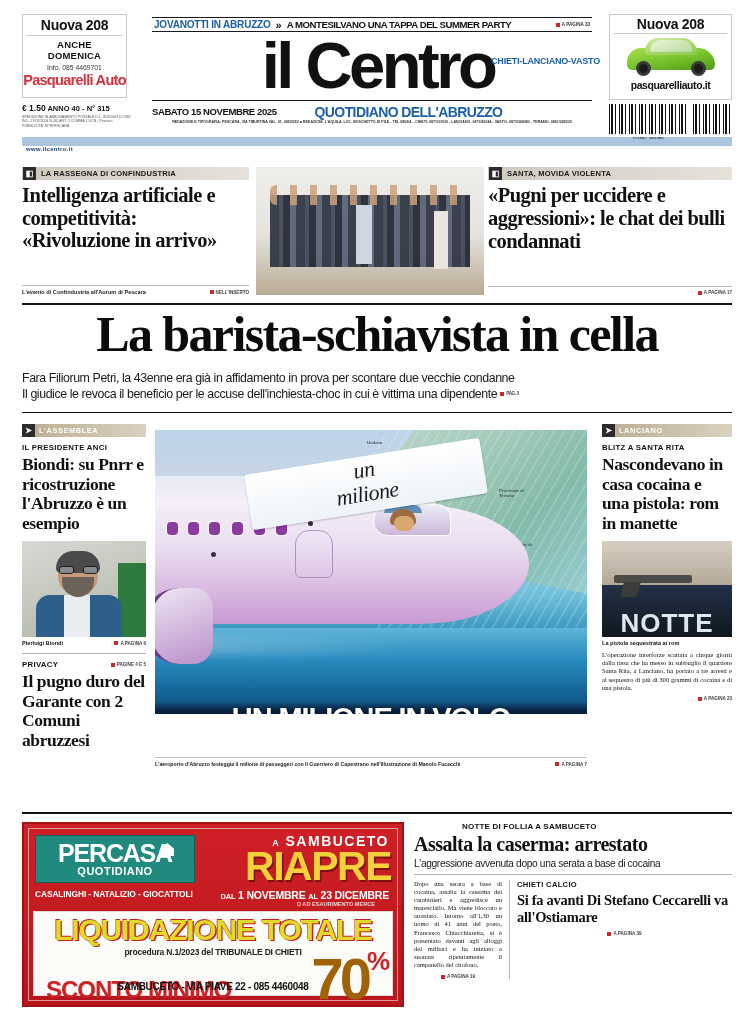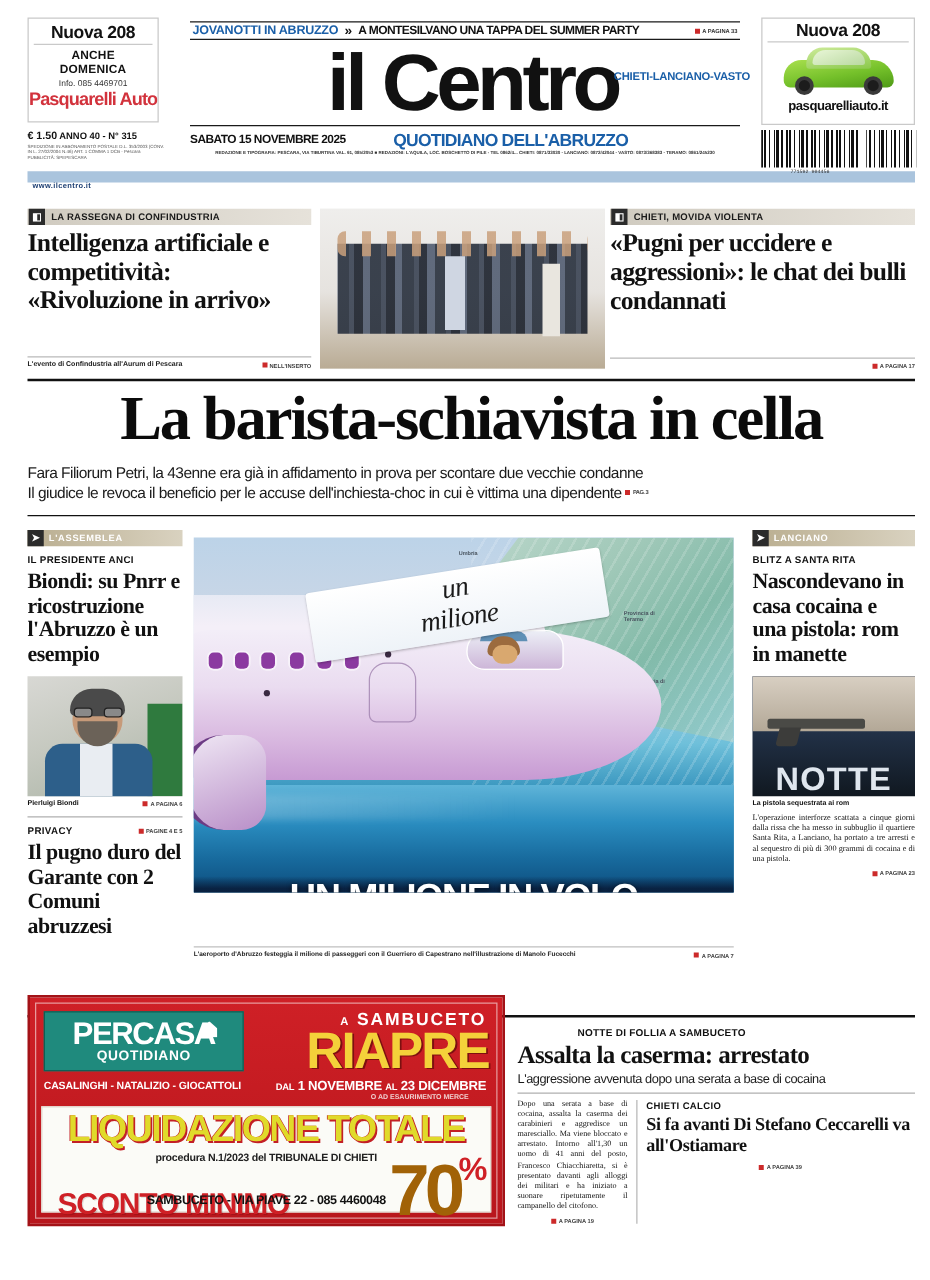--- a/index.html
+++ b/index.html
@@ -274,21 +274,21 @@
   .hero-foot { position:absolute; left:0; top:333px; width:432px; display:flex; align-items:center;
                border-top:1px solid #c0c0c0; padding-top:3px; }
   .hero-foot .cap { font-size:5.2px; font-weight:bold; color:#222; }
   .hero-foot .ref { margin-left:auto; display:flex; align-items:center; gap:2px; }
   .hero-foot .ref span { font-size:4.6px; font-weight:bold; color:#444; }
 
   
   .bot-rule { position:absolute; left:22px; top:812px; width:710px; height:2px; background:#111; }
 
   .ad-bottom {
-    position:absolute; left:22px; top:796px; width:382px; height:185px;
+    position:absolute; left:22px; top:822px; width:382px; height:185px;
     background:linear-gradient(180deg,#cf2026,#b8161c); border:2px solid #a31217;
     padding:4px; overflow:hidden;
   }
   .ad-inner { position:relative; width:100%; height:100%; border:1px solid rgba(255,255,255,.55); }
   .percasa {
     position:absolute; left:6px; top:6px; width:160px; height:48px;
     background:#1f8a7d; border:1px solid #0e5f55; display:flex; flex-direction:column;
     align-items:center; justify-content:center;
   }
   .percasa-t { font-size:25px; font-weight:bold; color:#fff; letter-spacing:-1.2px; line-height:25px; position:relative; }
@@ -434,21 +434,21 @@
       repeating-linear-gradient(90deg,#2b3340 0 9px,#3d4656 9px 13px,#1f2530 13px 20px,#556074 20px 26px);opacity:.92;"></div>
     <div style="position:absolute;left:6%;top:14%;width:88%;height:16%;background:
       repeating-linear-gradient(90deg,#c9a07c 0 7px,rgba(0,0,0,0) 7px 20px);opacity:.85;border-radius:6px;"></div>
     <div style="position:absolute;left:44%;top:30%;width:7%;height:46%;background:#cfd6e2;"></div>
     <div style="position:absolute;left:78%;top:34%;width:6%;height:46%;background:#e9e6df;"></div>
   </div>
 
   <div class="topbox-r">
     <div class="kicker-bar">
       <span class="kicker-ico">◧</span>
-      <span class="kicker-txt">CHIETI, MOVIDA VIOLENTA</span>
+      <span class="kicker-txt">SANTA, MOVIDA VIOLENTA</span>
     </div>
     <div class="hl-serif">«Pugni per uccidere e aggressioni»: le chat dei bulli condannati</div>
     <div class="box-foot">
       <span class="ref" style="margin-left:auto">
         <i class="sq"></i>
         <span>A PAGINA 17</span>
       </span>
     </div>
   </div>
 

